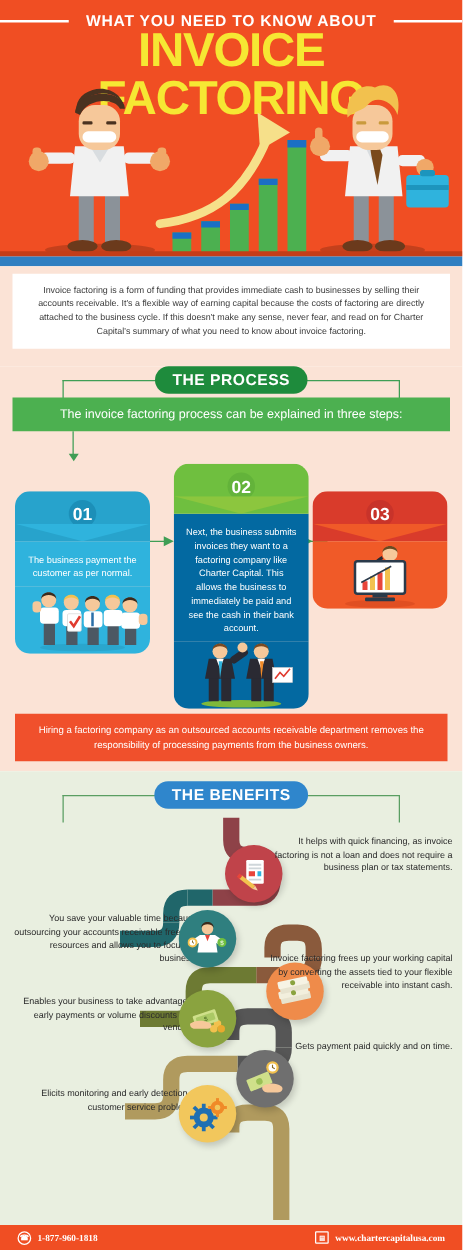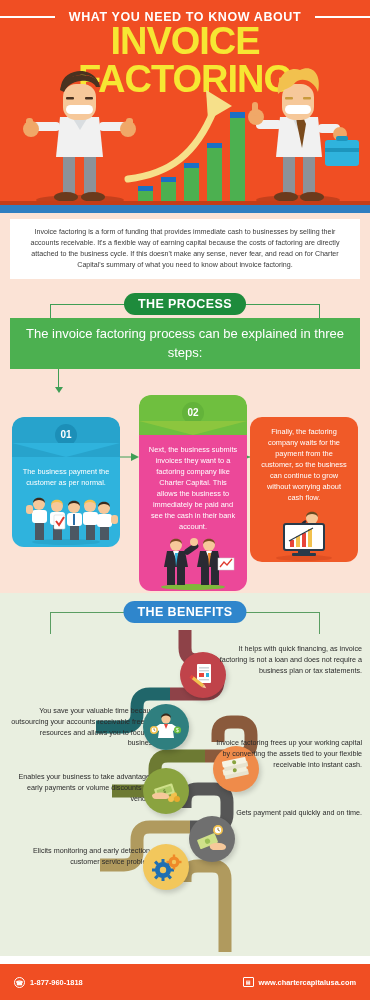--- a/index.html
+++ b/index.html
@@ -57,21 +57,21 @@
   .badge.green { background:#1e8b3c; }
   .badge.blue { background:#2f86cc; }
   .bracket {
     position:absolute; left:50px; right:50px; top:11px; height:22px;
     border:1px solid #3f9e55; border-bottom:none; z-index:1;
   }
   .sec-benefits .bracket { border-color:#5a9e62; }
 
   .subbar {
     margin:1px 10px 0 10px; color:#fff; text-align:center;
-    font-size:13px; line-height:1.5; padding:6px 0; position:relative; z-index:2;
+    font-size:10px; line-height:1.5; padding:6px 0; position:relative; z-index:2;
     font-family:"Liberation Sans", sans-serif;
   }
   .subbar.green { background:#4cb050; font-weight:normal; }
   .subbar.blue { background:#3289cf; }
 
   
   .proc-connect { position:relative; height:26px; }
   .pc-line { position:absolute; background:#3f9e55; }
   .arrow-d {
     position:absolute; width:0; height:0;
@@ -82,21 +82,21 @@
   
   .steps { position:relative; height:190px; margin:0 8px; }
   .step { position:absolute; width:108px; border-radius:12px; overflow:visible; }
   .step .cap {
     position:relative; height:40px; border-radius:10px 10px 0 0;
   }
   .step .num {
     position:absolute; left:50%; top:7px; transform:translateX(-50%);
     width:22px; height:22px; border-radius:50%;
     display:flex; align-items:center; justify-content:center;
-    color:#fff; font-size:10px; font-weight:bold;
+    color:#fff; font-size:14px; font-weight:bold;
     font-family:"Liberation Sans", sans-serif;
   }
   .step .notch {
     position:absolute; left:0; right:0; top:26px; height:14px;
   }
   .step .body {
     padding:10px 9px 4px 9px; color:#fff; text-align:center;
     font-size:7.4px; line-height:1.48;
     font-family:"Liberation Sans", sans-serif;
   }
@@ -104,21 +104,21 @@
 
   .step1 { left:4px; top:22px; }
   .step1 .cap, .step1 .body, .step1 .art { background:#2fb3dd; }
   .step1 .cap { background:#27a3cc; }
   .step1 .num { background:#1c8fb8; }
   .step1 .notch { background:#2fb3dd; clip-path:polygon(0 0,100% 0,50% 100%); }
   .step1 .wrap { border-radius:12px; overflow:hidden; }
 
   .step2 { left:131px; top:0px; }
   .step2 .cap { background:#6fbf3f; }
-  .step2 .body, .step2 .art { background:#ec4899; }
+  .step2 .body, .step2 .art { background:#0369a1; }
   .step2 .num { background:#63b33a; }
   .step2 .notch { background:#8cc63e; clip-path:polygon(0 0,100% 0,50% 100%); }
 
   .step3 { left:242px; top:22px; }
   .step3 .cap { background:#d93b2b; }
   .step3 .body, .step3 .art { background:#f05a28; }
   .step3 .num { background:#c8332a; }
   .step3 .notch { background:#f05a28; clip-path:polygon(0 0,100% 0,50% 100%); }
   .step .wrap { border-radius:12px; overflow:hidden; }
 
@@ -139,24 +139,24 @@
   .ben-text.right { left:212px; text-align:right; }
   .ben-text.left  { left:8px; text-align:right; }
   .ben-icon {
     position:absolute; width:46px; height:46px; border-radius:50%;
     display:flex; align-items:center; justify-content:center;
     box-shadow:2px 3px 5px rgba(0,0,0,.17); font-size:19px;
   }
 
   
   .footer {
-    position:absolute; left:0; bottom:0; width:370px; height:36px; background:#f04e23;
+    position:absolute; left:0; bottom:0; width:370px; height:20px; background:#f04e23;
     display:flex; align-items:center; justify-content:space-between;
     padding:0 14px; color:#fff;
-    font-family:Liberation Sans, sans-serif;
+    font-family:Liberation Serif, serif;
   }
   .fitem { display:flex; align-items:center; gap:5px; font-size:7.4px; font-weight:bold; }
   .fcircle {
     width:11px; height:11px; border-radius:50%; border:1px solid #fff;
     display:flex; align-items:center; justify-content:center; font-size:6px;
   }
   .fsq { width:11px; height:10px; border:1px solid #fff; border-radius:1px;
     display:flex; align-items:center; justify-content:center; font-size:5px; }
 </style>
 </head>
@@ -350,41 +350,45 @@
                 <rect x="79" y="21" width="16" height="12" fill="#fff" stroke="#ccc" stroke-width="0.5"></rect>
                 <path d="M81 30 l4 -5 l3 3 l5 -6" stroke="#e03b2f" stroke-width="1.3" fill="none"></path>
               </g>
             </svg>
           </div>
         </div>
       </div>
 
       <div class="step step3">
         <div class="wrap">
-          <div class="body">Finally, the factoring company waits for the payment from the customer, so the business can continue to grow without worrying about cash flow.</div>
+          <div class="cap">
+            <div class="num">03</div>
+            <div class="notch"></div>
+          </div>
           <div class="art">
             <svg width="108" height="54" viewBox="0 0 108 54">
               <ellipse cx="54" cy="50" rx="28" ry="3" fill="#e04f22"></ellipse>
               <circle cx="62" cy="10" r="6" fill="#f6c89a"></circle>
               <path d="M56 9 C56 2 68 2 68 9 C66 5 58 5 56 9Z" fill="#6a4a22"></path>
               <path d="M56 13 C50 16 48 22 50 26" stroke="#2a2a33" stroke-width="2.5" fill="none"></path>
               <rect x="34" y="16" width="40" height="26" rx="2" fill="#fff" stroke="#2a3a4a" stroke-width="2"></rect>
               <rect x="48" y="42" width="12" height="3" fill="#2a3a4a"></rect>
               <rect x="42" y="45" width="24" height="3" rx="1" fill="#2a3a4a"></rect>
               <rect x="40" y="32" width="4" height="7" fill="#e8453a"></rect>
               <rect x="46" y="28" width="4" height="11" fill="#f2c14e"></rect>
               <rect x="52" y="25" width="4" height="14" fill="#e8453a"></rect>
               <rect x="58" y="21" width="4" height="18" fill="#f2c14e"></rect>
               <path d="M39 33 L63 20" stroke="#2a3a4a" stroke-width="1.2" fill="none"></path>
             </svg>
           </div>
         </div>
       </div>
     </div>
 
+    <div class="callout">Hiring a factoring company as an outsourced accounts receivable department removes the responsibility of processing payments from the business owners.</div>
   </div>
 
   <div class="sec-benefits">
     <div class="badge-row" style="padding-top:12px;height:35px;text-decoration:underline;">
       <div class="bracket" style="top:19px;"></div>
       <div class="badge blue" style="top:8px;">THE BENEFITS</div>
     </div>
 
     <div class="benefits">
 

